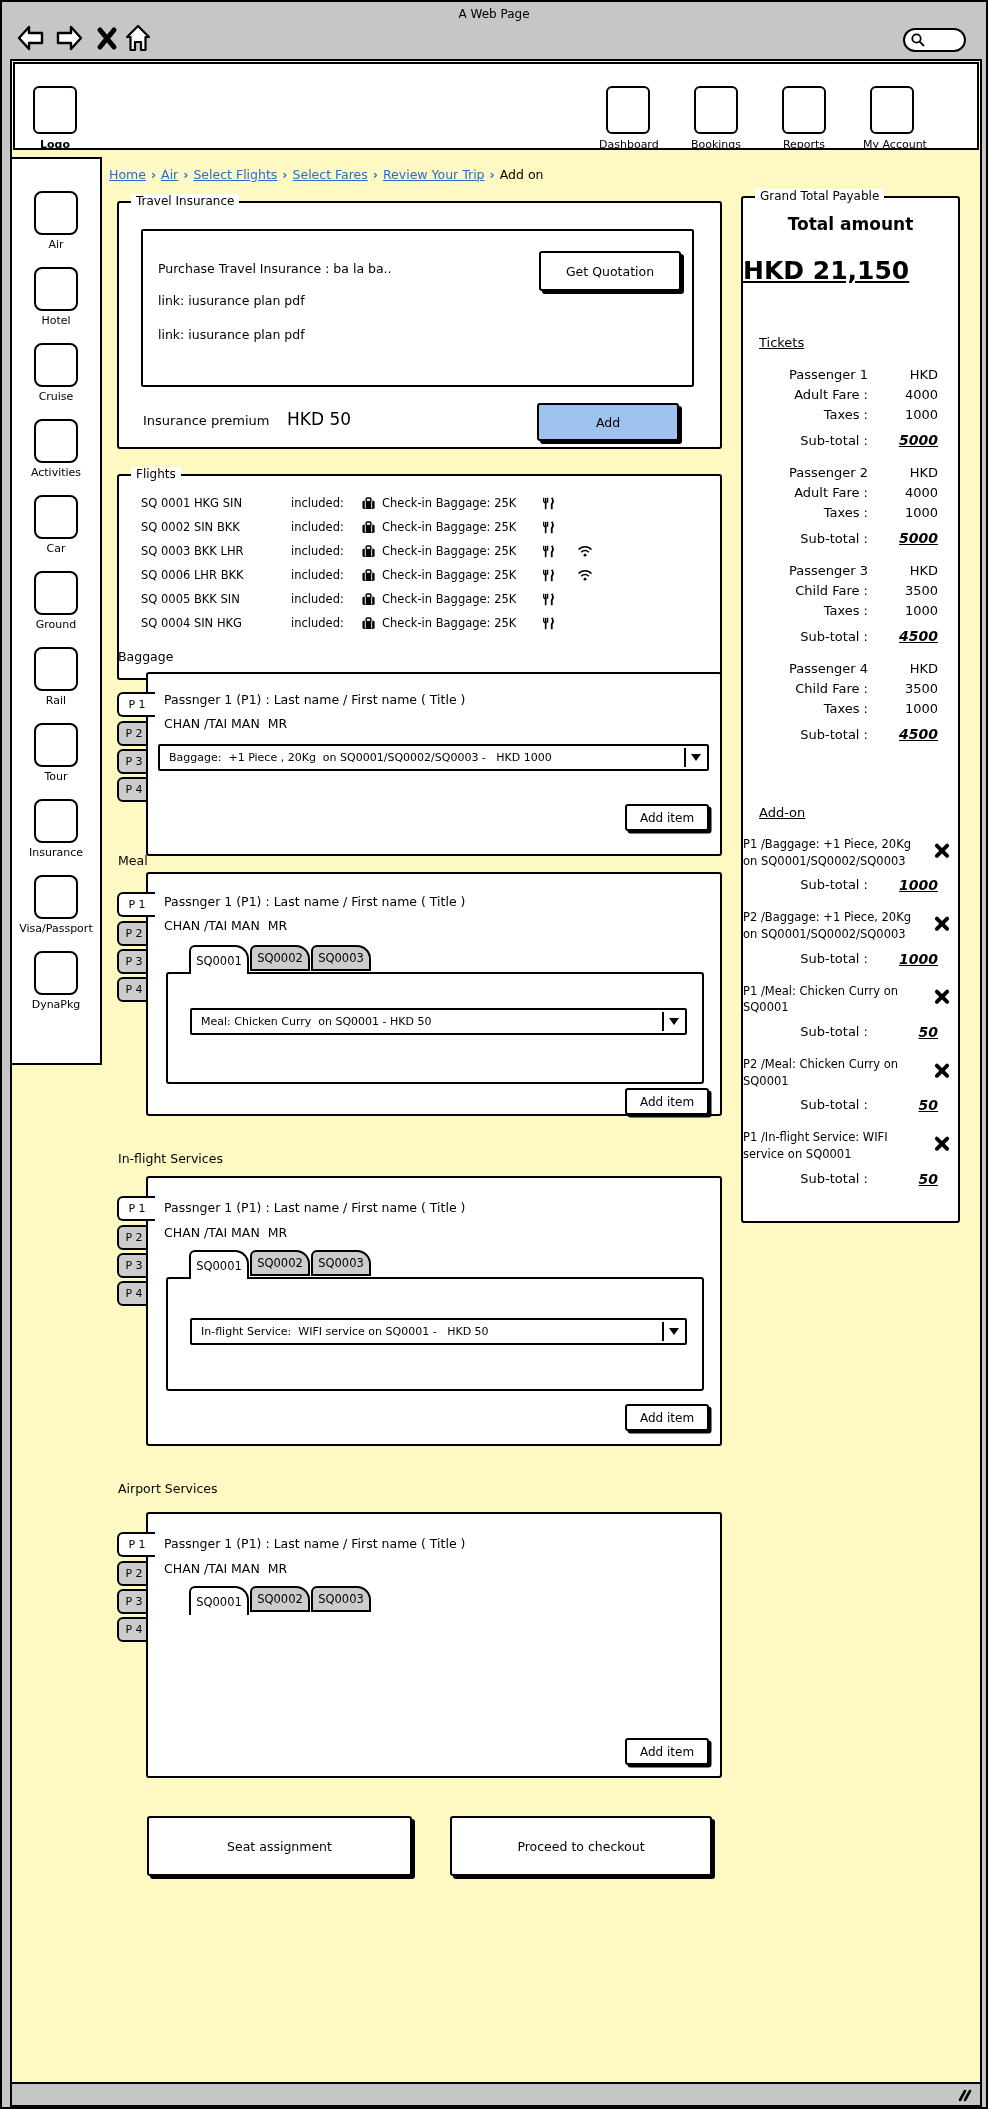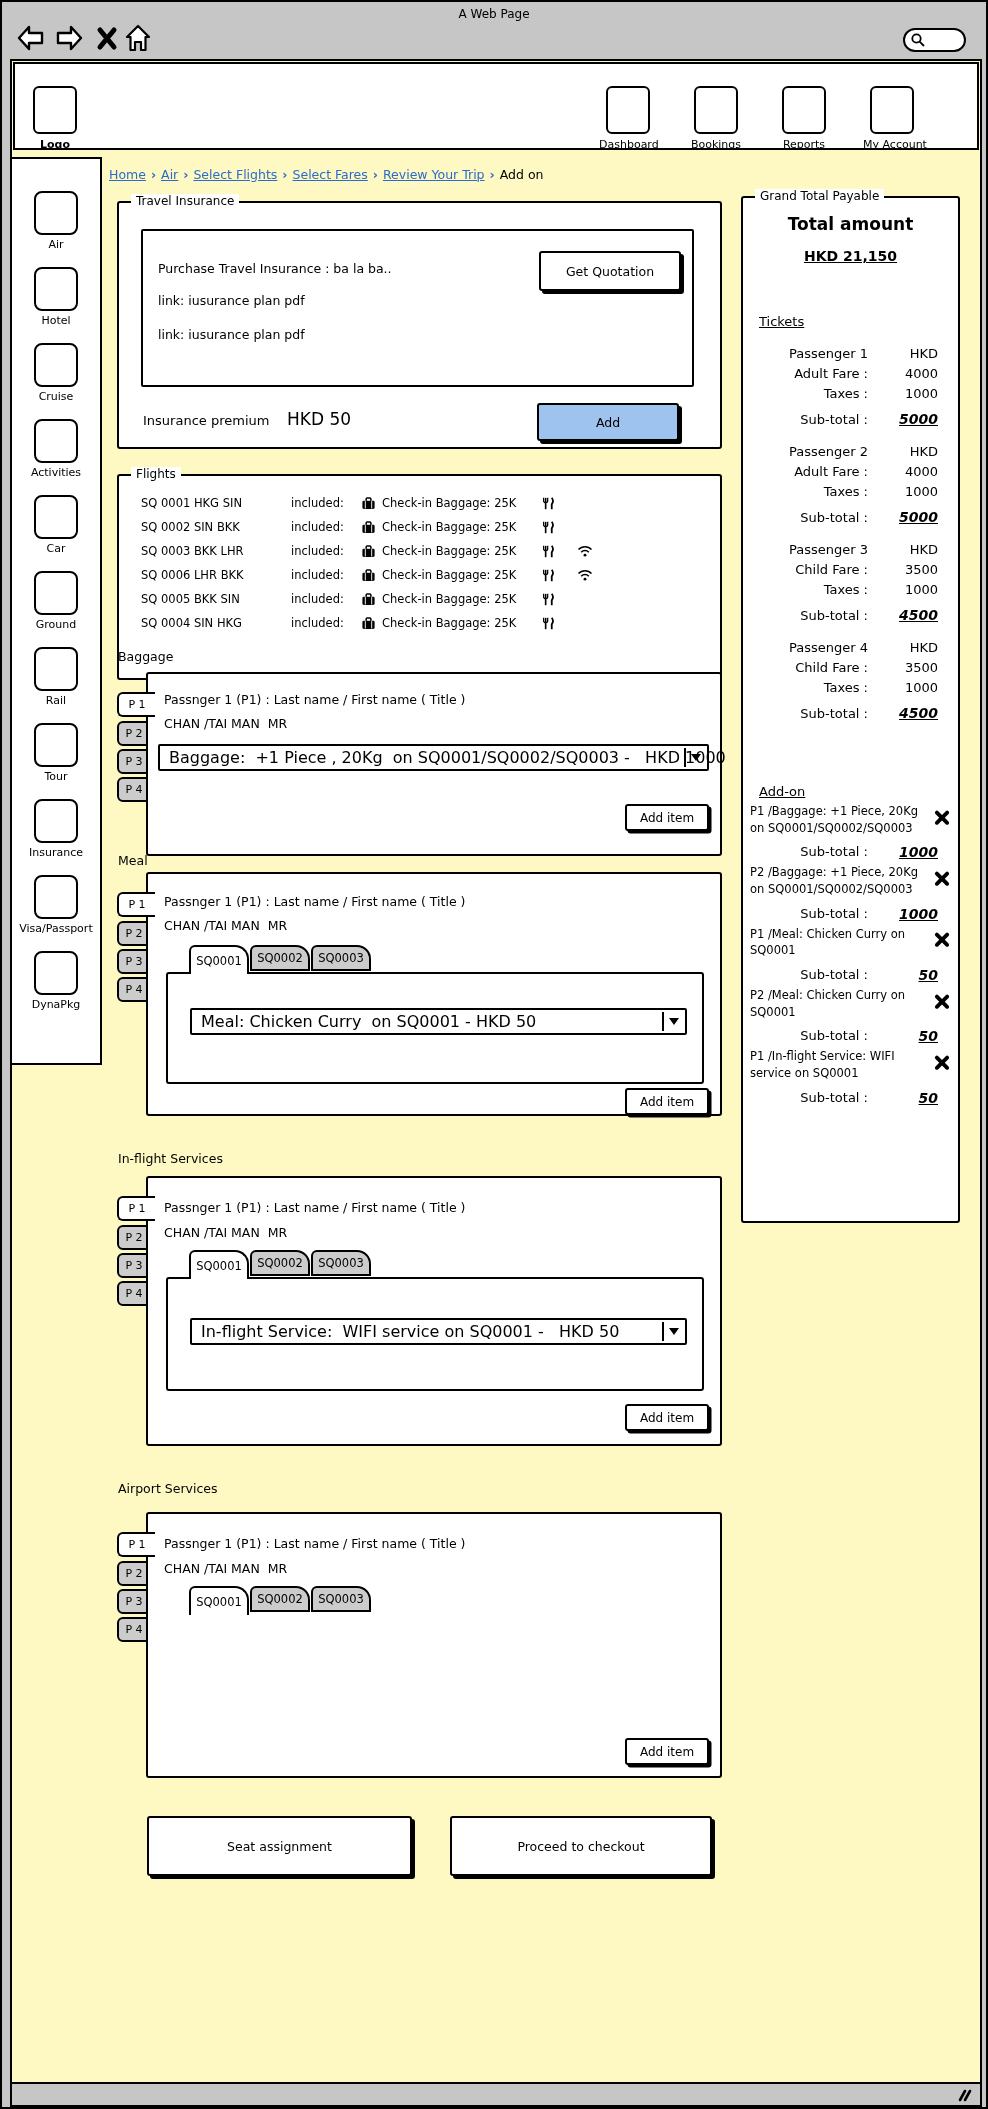--- a/index.html
+++ b/index.html
@@ -73,40 +73,40 @@
     display:flex; align-items:center; justify-content:center; cursor:pointer; z-index:0; }
   .ptab.active { background:#fff; width:38px; border-right:none; border-radius:6px 0 0 6px; z-index:3; }
   .pp-header { position:absolute; left:16px; font-size:12.5px; white-space:pre; }
   .sqtabs { position:absolute; display:flex; }
   .sqtab { width:60px; height:26px; border:2px solid #000; border-radius:6px 14px 0 0;
     background:var(--tabgray); font-size:11.5px; display:flex; align-items:center;
     justify-content:center; cursor:pointer; margin-right:1px; }
   .sqtab.active { background:#fff; height:29px; border-bottom:none; z-index:2; }
   .tabpanel { position:absolute; left:18px; right:16px; border:2px solid #000; border-radius:3px; background:#fff; }
   .dropdown { position:absolute; height:27px; border:2px solid #000; border-radius:2px;
-    background:#fff; font-size:16px; display:flex; align-items:center;
+    background:#fff; font-size:11px; display:flex; align-items:center;
     padding:0 30px 0 9px; cursor:pointer; white-space:pre; }
   .dd-arrow { position:absolute; right:2px; top:2px; bottom:2px; width:21px;
     border-left:2px solid #000; display:flex; align-items:center; justify-content:center; }
   .caret { width:0; height:0; border-left:5px solid transparent; border-right:5px solid transparent; border-top:7px solid #000; }
   .additem { width:84px; height:27px; box-shadow:2.5px 2.5px 0 #000; font-size:12px; }
 
   .bigbtn { height:60px; font-size:12.5px; }
 
   .sum-total-label { text-align:center; margin-top:16px; font-weight:bold; font-size:17px; }
-  .sum-total-value { text-align:center; margin-top:14px; font-weight:bold; font-size:14px; text-decoration:underline; }
+  .sum-total-value { margin-top:22px; font-weight:bold; font-size:25px; text-decoration:underline; }
   .sum-sec { margin:50px 0 0 16px; font-size:13px; text-decoration:underline; }
   .sum-addon { margin:63px 0 0 16px; font-size:13px; text-decoration:underline; }
   .sum-grid { display:grid; grid-template-columns:1fr 56px; column-gap:14px; row-gap:5px;
     margin-top:17px; padding:0 20px 0 10px; font-size:13px; }
   .sum-grid .c1 { text-align:right; }
   .sum-grid .c2 { text-align:right; }
   .sum-grid .st { margin-top:6px; }
   .sum-grid .stv { margin-top:5px; font-weight:bold; font-style:italic; text-decoration:underline; font-size:14px; }
-  .addon-item { position:relative; margin-top:4px; padding:0 30px 0 7px; font-size:11.5px; line-height:1.45; }
+  .addon-item { position:relative; margin-top:16px; padding:0 30px 0 0; font-size:11.5px; line-height:1.45; }
   .addon-x { position:absolute; right:8px; top:50%; transform:translateY(-50%); cursor:pointer; }
   .addon-sub { display:grid; grid-template-columns:1fr 56px; column-gap:14px;
     margin-top:8px; padding:0 20px 0 10px; font-size:13px; }
   .addon-sub .c1 { text-align:right; }
   .addon-sub .c2 { text-align:right; font-weight:bold; font-style:italic; text-decoration:underline; font-size:14px; }
 
   .statusbar { position:absolute; left:0; right:0; bottom:0; height:23px;
     background:var(--chrome); border-top:2px solid #000; }
   .resize-glyph { position:absolute; right:8px; top:3px; }
 </style>

